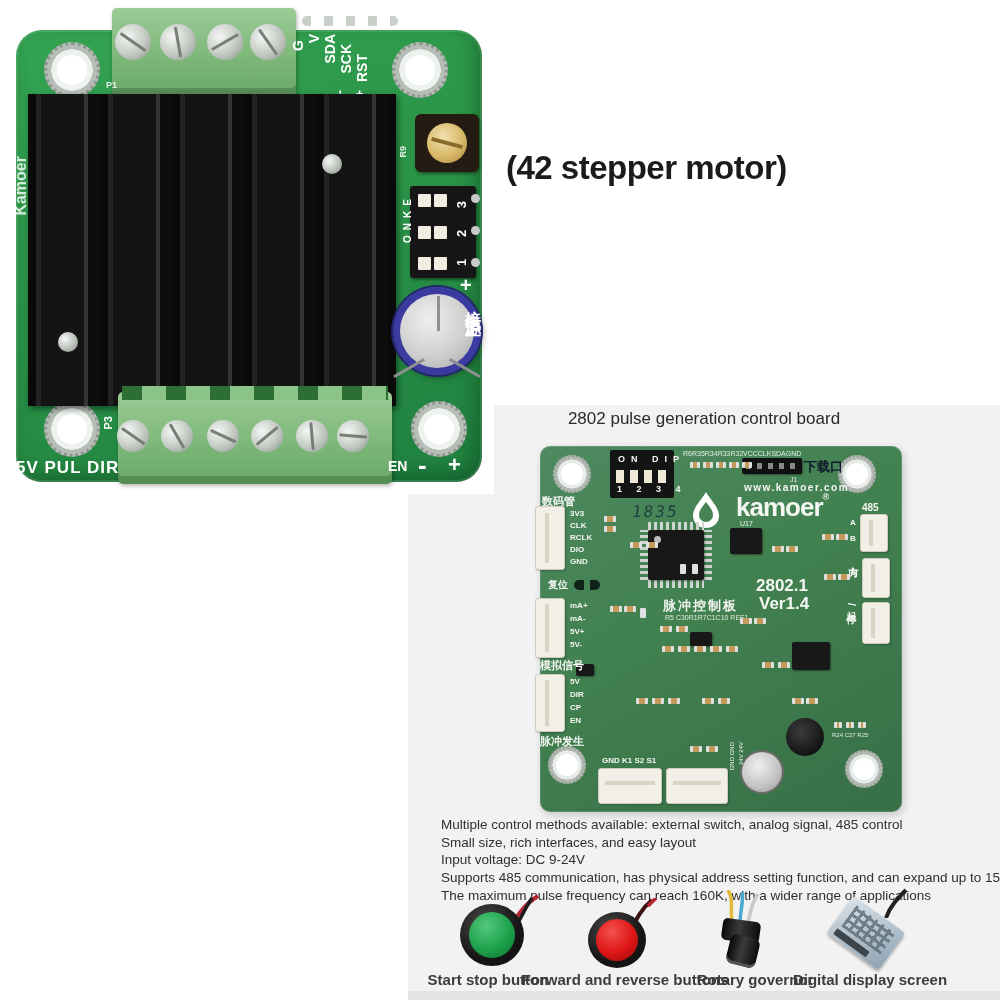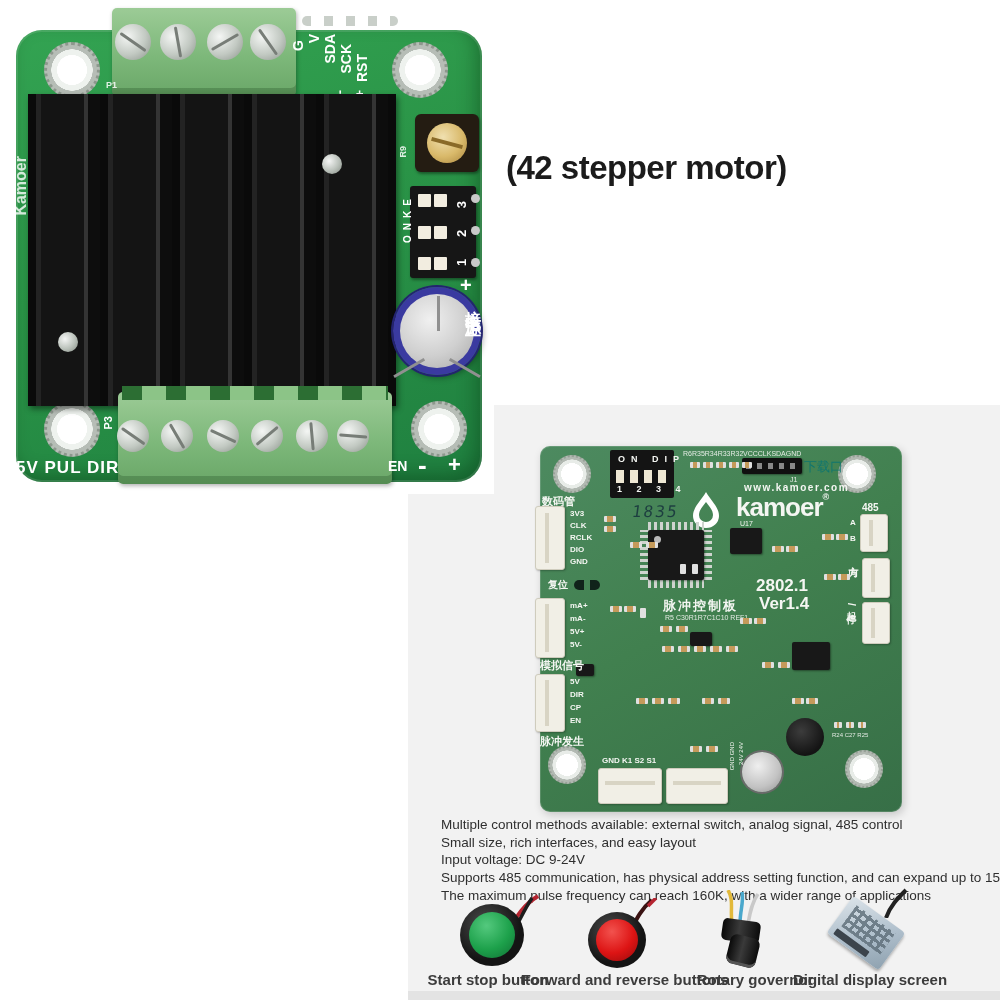--- a/index.html
+++ b/index.html
@@ -177,20 +177,21 @@
     <div class="abs silk" style="left:408px;top:444px;font-size:26px;">-</div>
     <div class="abs silk" style="left:438px;top:446px;font-size:22px;">+</div>
     <div class="abs silk" style="left:450px;top:268px;font-size:20px;">+</div>
     <div class="abs silk vdown" style="left:452px;top:292px;font-size:16px;letter-spacing:4px;">接电源正</div>
   </div>
 
   <div class="abs main-title">
     <div>(42 stepper motor)</div>
   </div>
 
+  <div class="abs panel-title">2802 pulse generation control board</div>
 
 
   <div class="abs features">
     <div>Multiple control methods available: external switch, analog signal, 485 control</div>
     <div>Small size, rich interfaces, and easy layout</div>
     <div>Input voltage: DC 9-24V</div>
     <div>Supports 485 communication, has physical address setting function, and can expand up to 15 chips</div>
     <div>The maximum pulse frequency can reach 160K, with a wider range of applications</div>
   </div>
 
@@ -209,21 +210,21 @@
         <div class="tg" style="left:48px;"></div>
     </div>
     <div class="abs silk2" style="left:78px;top:8px;font-size:9px;font-weight:bold;letter-spacing:6px;">ON DIP</div>
     <div class="abs silk2" style="left:77px;top:38px;font-size:9px;font-weight:bold;letter-spacing:6px;">1 2 3 4</div>
 
     <div class="abs silk2" style="left:143px;top:4px;font-size:7px;opacity:.9;">R6R35R34R33R32</div>
     <div class="abs silk2" style="left:203px;top:4px;font-size:7px;opacity:.9;">VCCCLKSDAGND</div>
     <div class="abs chip" style="left:202px;top:12px;width:60px;height:16px;background:#101010;"></div>
     <div class="abs" style="left:206px;top:17px;width:52px;height:6px;background:repeating-linear-gradient(90deg,#888 0 5px,transparent 5px 11px);"></div>
     <div class="abs" style="left:250px;top:30px;font-size:7px;color:#eaeee8;">J1</div>
-    <div class="abs" style="left:264px;top:12px;font-size:13px;font-weight:normal;color:#0f766e;">下载口</div>
+    <div class="abs" style="left:264px;top:12px;font-size:13px;font-weight:bold;color:#0f172a;">下载口</div>
     <div class="abs silk2" style="left:204px;top:36px;font-size:10px;font-weight:bold;letter-spacing:1.5px;">www.kamoer.com</div>
 
     <svg class="abs" style="left:152px;top:46px;" width="28" height="36" viewBox="0 0 28 36">
       <path class="drop" d="M14 0 C9 9, 1 15, 1 24 a13 12 0 0 0 26 0 C27 15, 19 9, 14 0 Z M14 10 c3 4, 7 8, 7 13 a7 7 0 0 1 -14 0 c0 -5, 4 -9, 7 -13 Z"></path>
     </svg>
     <div class="abs silk2" style="left:196px;top:46px;font-size:26px;font-weight:bold;letter-spacing:-1px;"><span>kamoer</span><span style="font-size:9px;vertical-align:top;">®</span></div>
     <div class="abs" style="left:92px;top:56px;font-size:16px;color:#16323c;font-family:'DejaVu Sans Mono',monospace;letter-spacing:2px;transform:skewX(-8deg);opacity:.85;">1835</div>
 
     <div class="abs qfp-pins-h" style="left:108px;top:76px;width:56px;height:66px;"></div>
     <div class="abs qfp-pins-v" style="left:100px;top:84px;width:72px;height:50px;"></div>

